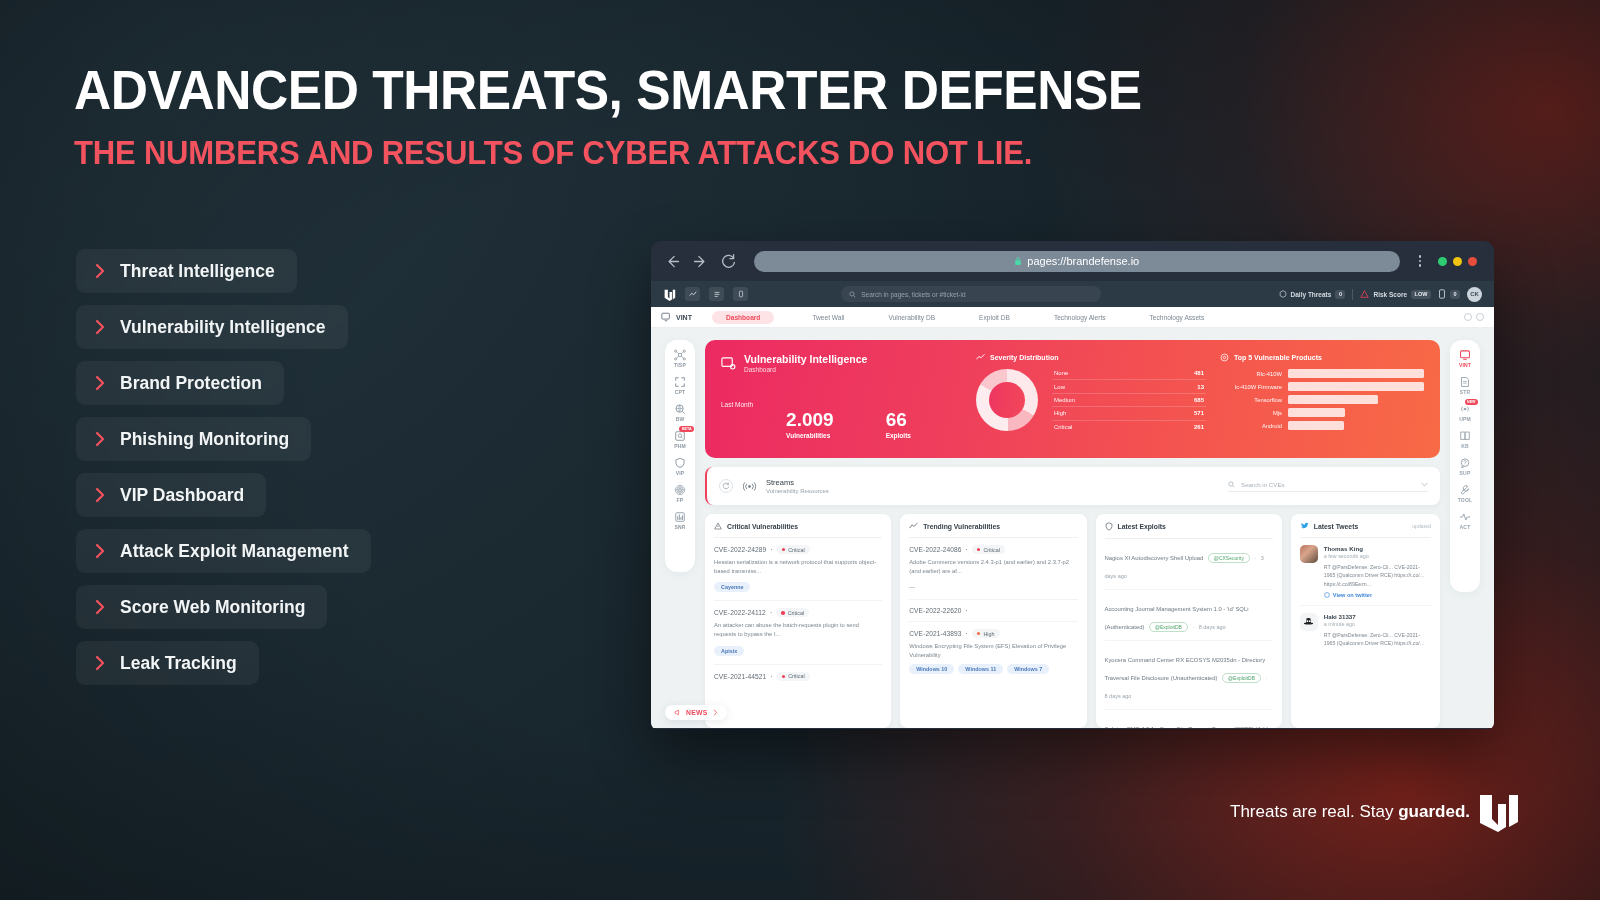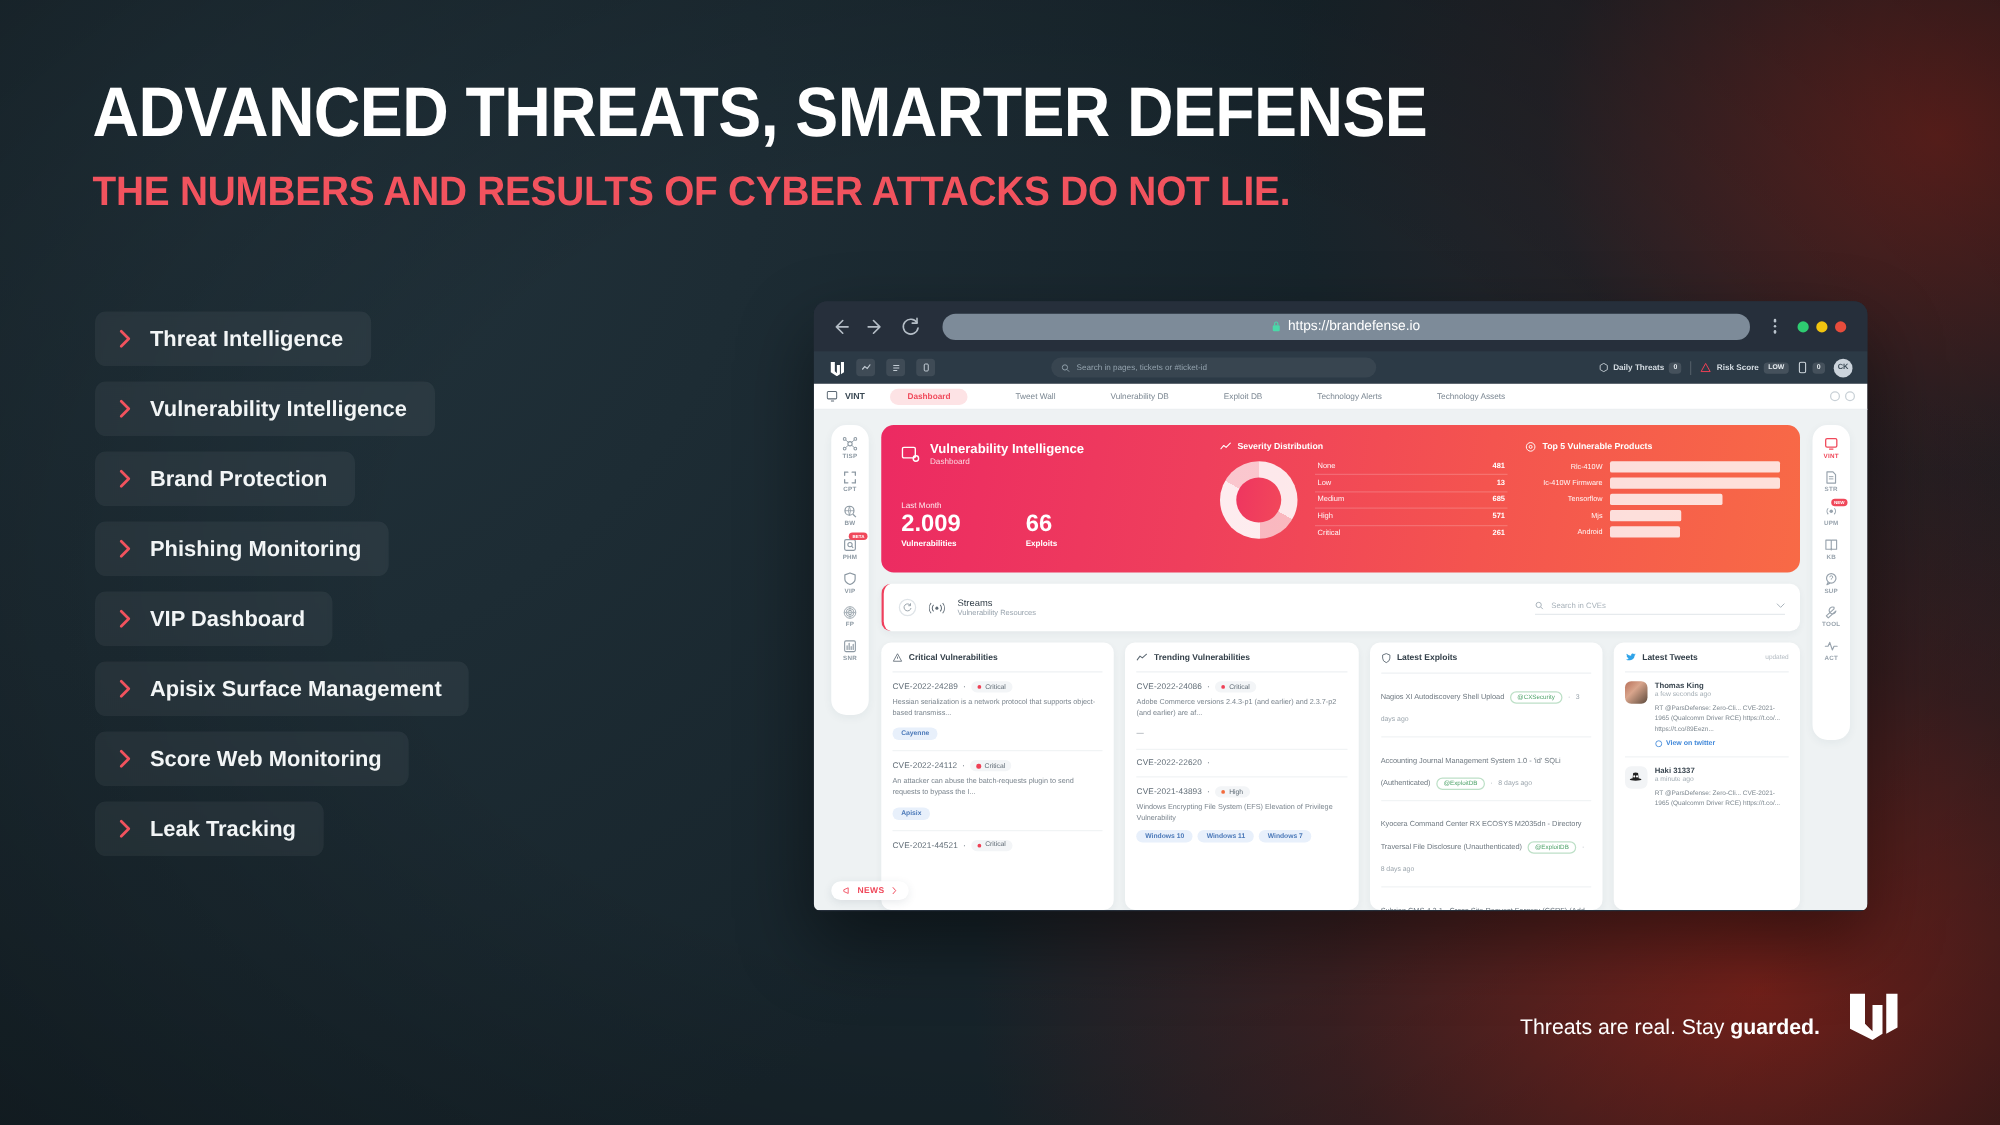--- a/index.html
+++ b/index.html
@@ -177,21 +177,21 @@
   
   .hero {
     height: 118px; border-radius: 10px; position: relative; overflow: hidden;
     background: linear-gradient(100deg, #ec2a62 0%, #ef3f5c 35%, #f4544f 65%, #f86a46 100%);
     display: flex; padding: 13px 16px; color: #fff;
   }
   .hero-left { width: 255px; }
   .hero-title-row { display: flex; align-items: center; gap: 8px; }
   .hero-ttl { font-size: 10.5px; font-weight: 700; }
   .hero-sub { font-size: 6.5px; opacity: .8; margin-top: 1px; }
-  .hero-stats { display: flex; gap: 52px; margin-top: 28px; }
+  .hero-stats { display: flex; gap: 52px; margin-top: 28px; justify-content: center; }
   .hero-lm { font-size: 6.5px; opacity: .9; margin-bottom: 2px; }
   .hero-num { font-size: 19px; font-weight: 700; line-height: 1; }
   .hero-nlbl { font-size: 6.5px; font-weight: 700; margin-top: 3px; }
 
   .hero-mid { width: 230px; display: flex; flex-direction: column; }
   .sec-hd { display: flex; align-items: center; gap: 5px; font-size: 7px; font-weight: 700; }
   .donut-row { display: flex; align-items: center; gap: 14px; margin-top: 5px; }
   .donut {
     width: 62px; height: 62px; border-radius: 50%;
     background: conic-gradient(
@@ -267,21 +267,21 @@
   
   .news-pill {
     position: absolute; left: 14px; bottom: 8px;
     background: #fff; border-radius: 12px; padding: 4px 9px;
     display: flex; align-items: center; gap: 5px;
     box-shadow: 0 2px 8px rgba(40,60,80,.10);
   }
   .news-pill .t { font-size: 6.8px; font-weight: 700; color: #f0485a; letter-spacing: .3px; }
 
   
-  .footer { position: absolute; right: 80px; bottom: 68px; display: flex; align-items: flex-end; gap: 22px; }
+  .footer { position: absolute; right: 80px; bottom: 68px; display: flex; align-items: center; gap: 8px; }
   .tagline { font-size: 17px; color: #ffffff; font-weight: 400; }
   .tagline b { font-weight: 700; }
   .brand-logo { width: 42px; height: 40px; }
 </style>
 </head>
 <body>
 
 <div class="bg"></div>
 <div class="bg-vignette"></div>
 
@@ -318,21 +318,21 @@
   <div class="feature">
     <svg class="chev" viewBox="0 0 12 16">
         <path d="M3 2 L9 8 L3 14" fill="none" stroke="#f2535e" stroke-width="2.2" stroke-linecap="round" stroke-linejoin="round"></path>
       </svg>
     <span class="label">VIP Dashboard</span>
   </div>
   <div class="feature">
     <svg class="chev" viewBox="0 0 12 16">
         <path d="M3 2 L9 8 L3 14" fill="none" stroke="#f2535e" stroke-width="2.2" stroke-linecap="round" stroke-linejoin="round"></path>
       </svg>
-    <span class="label">Apisix Surface Management</span>
+    <span class="label">Attack Exploit Management</span>
   </div>
   <div class="feature">
     <svg class="chev" viewBox="0 0 12 16">
         <path d="M3 2 L9 8 L3 14" fill="none" stroke="#f2535e" stroke-width="2.2" stroke-linecap="round" stroke-linejoin="round"></path>
       </svg>
     <span class="label">Score Web Monitoring</span>
   </div>
   <div class="feature">
     <svg class="chev" viewBox="0 0 12 16">
         <path d="M3 2 L9 8 L3 14" fill="none" stroke="#f2535e" stroke-width="2.2" stroke-linecap="round" stroke-linejoin="round"></path>
@@ -352,21 +352,21 @@
       </svg>
     <svg class="nav-ico" viewBox="0 0 20 20">
         <path d="M16 6 A7 7 0 1 0 17 11" fill="none" stroke="#cfd8e0" stroke-width="1.5" stroke-linecap="round"></path>
         <path d="M16 2 V6.5 H11.5" fill="none" stroke="#cfd8e0" stroke-width="1.5" stroke-linecap="round" stroke-linejoin="round"></path>
       </svg>
     <div class="urlbar">
       <svg class="lock" viewBox="0 0 10 12">
           <rect x="1.5" y="5" width="7" height="6" rx="1.2" fill="#4ad9a8"></rect>
           <path d="M3.4 5 V3.4 A1.6 1.6 0 0 1 6.6 3.4 V5" fill="none" stroke="#4ad9a8" stroke-width="1.1"></path>
         </svg>
-      <span class="url">https://brandefense.io</span>
+      <span class="url">pages://brandefense.io</span>
     </div>
     <div class="dots-v">
         <i></i>
         <i></i>
         <i></i>
       </div>
     <div class="wlights">
       <i style="background:#2ecc71"></i>
       <i style="background:#f1c40f"></i>
       <i style="background:#e74c3c"></i>

